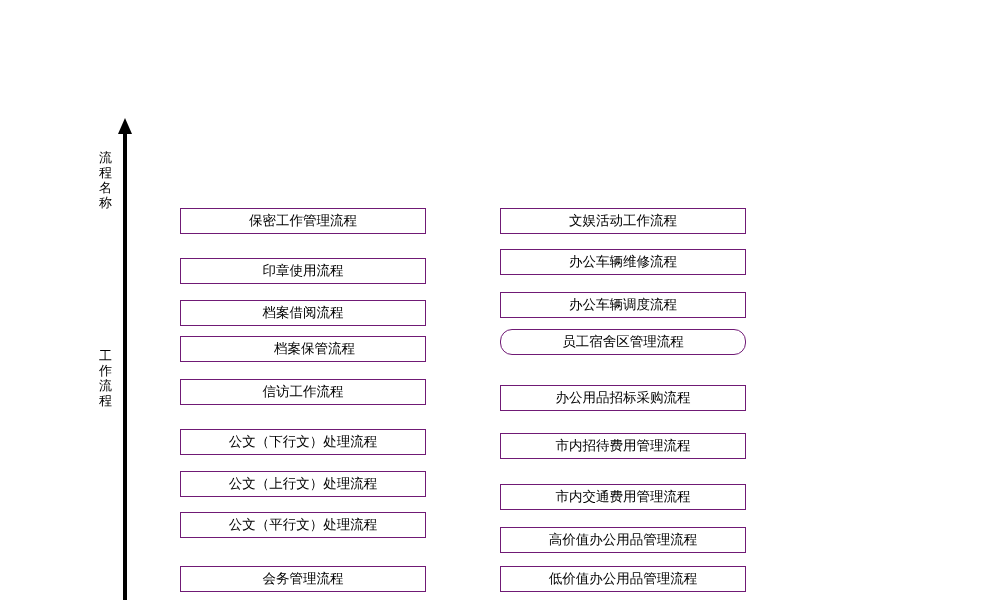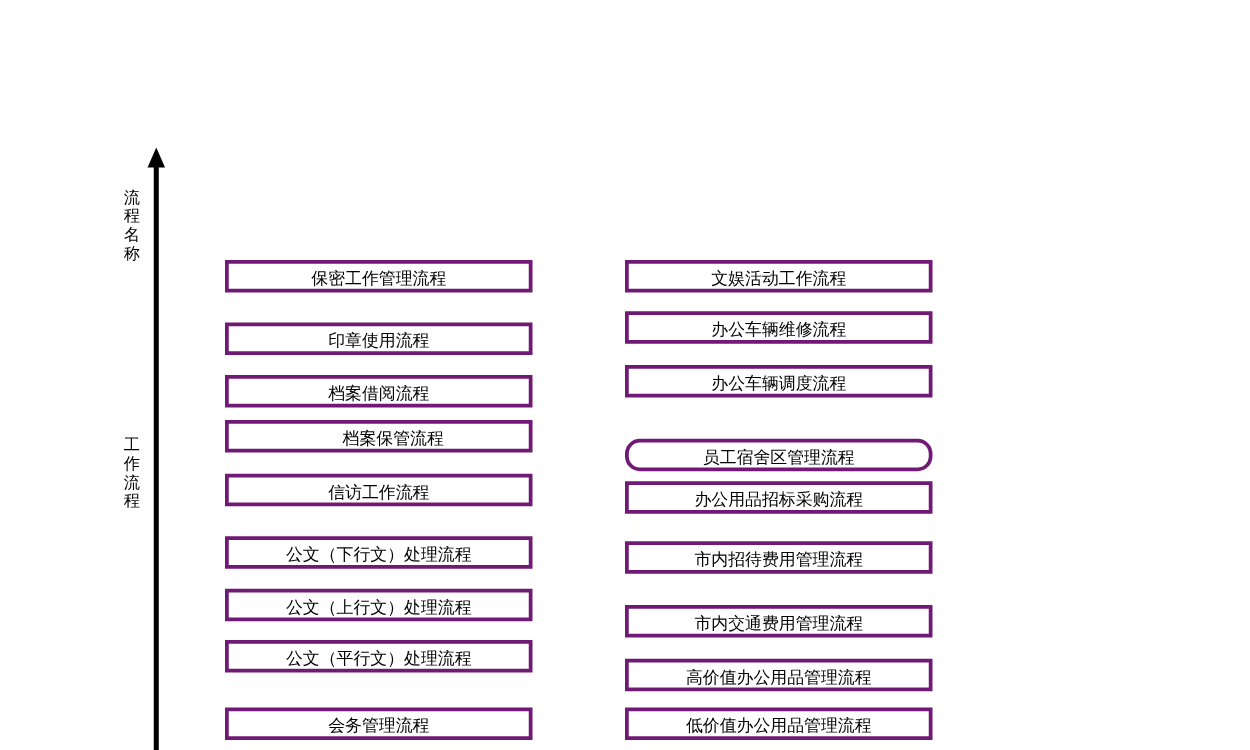--- a/index.html
+++ b/index.html
@@ -77,21 +77,21 @@
   .col {
     position: absolute;
     width: 246px;
   }
   #col-left { left: 180px; top: 208px; }
   #col-right { left: 500px; top: 208px; }
   .box {
     box-sizing: border-box;
     width: 246px;
     height: 26px;
-    border: 3px solid #701a75;
+    border: 1px solid #701a75;
     background: #ffffff;
     text-align: center;
     font-size: 13.5px;
     line-height: 24px;
     font-family: "Liberation Serif", serif;
     position: absolute;
     left: 0;
   }
 </style>
 </head>
@@ -116,21 +116,21 @@
       <div class="box" style="top: 171px;"><span>信访工作流程</span></div>
       <div class="box" style="top: 221px;"><span>公文（下行文）处理流程</span></div>
       <div class="box" style="top: 263px;"><span>公文（上行文）处理流程</span></div>
       <div class="box" style="top: 304px;"><span>公文（平行文）处理流程</span></div>
       <div class="box" style="top: 358px;"><span>会务管理流程</span></div>
     </div>
   <div class="col" id="col-right">
       <div class="box" style="top: 0px;"><span>文娱活动工作流程</span></div>
       <div class="box" style="top: 41px;"><span>办公车辆维修流程</span></div>
       <div class="box" style="top: 84px;"><span>办公车辆调度流程</span></div>
-      <div class="box" style="top: 143px; border-radius: 12px;"><span>员工宿舍区管理流程</span></div>
+      <div class="box" style="top: 121px; border-radius: 12px;"><span>员工宿舍区管理流程</span></div>
       <div class="box" style="top: 177px;"><span>办公用品招标采购流程</span></div>
       <div class="box" style="top: 225px;"><span>市内招待费用管理流程</span></div>
       <div class="box" style="top: 276px;"><span>市内交通费用管理流程</span></div>
       <div class="box" style="top: 319px;"><span>高价值办公用品管理流程</span></div>
       <div class="box" style="top: 358px;"><span>低价值办公用品管理流程</span></div>
     </div>
 
 </div>
 
 </body></html>

